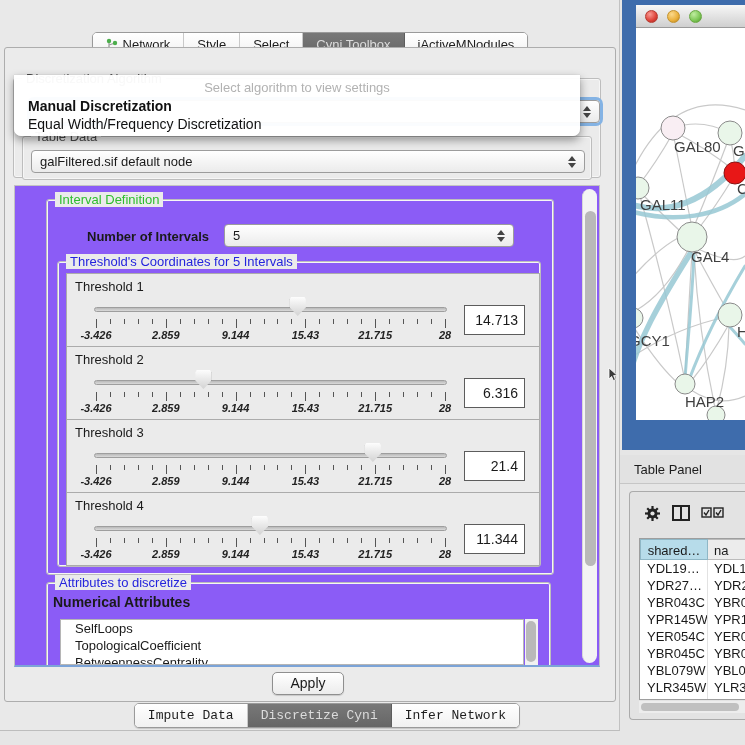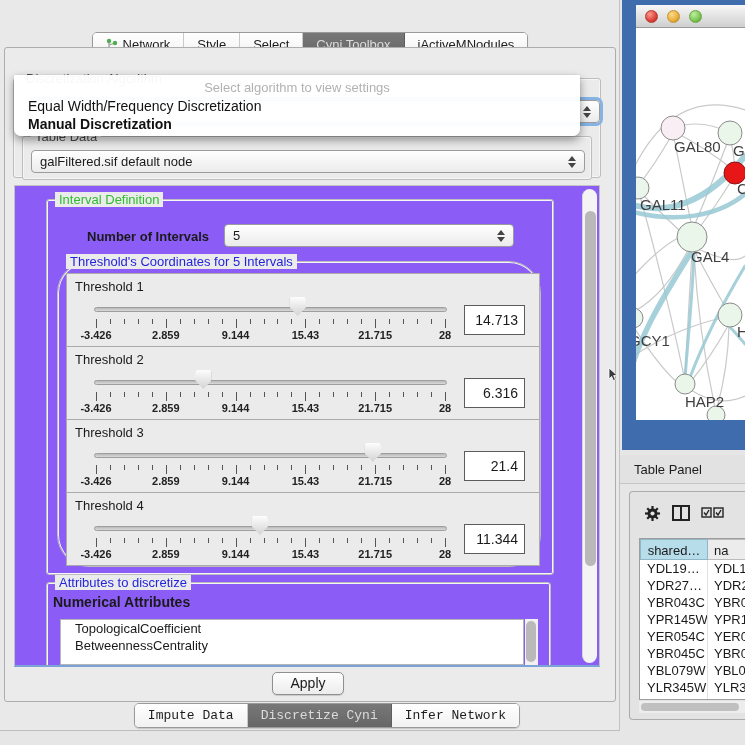--- a/index.html
+++ b/index.html
@@ -56,21 +56,21 @@
   #v-thumb { position:absolute; left:2px; top:22px; width:11px; height:355px; background:#b9b9b9; border-radius:6px; }
 
   
   .thr-stack { position:absolute; left:8px; top:12px; width:474px; }
   .thr-box { position:relative; width:474px; height:74px; border:1px solid #ababab; background:#ebebeb; margin-top:-1px; }
   .thr-label { position:absolute; left:8px; top:5px; font-weight:normal; font-size:13px; }
   .thr-track { position:absolute; left:27px; top:33px; width:353px; height:5px; border-radius:3px; background:linear-gradient(#b9b9b9,#dadada); border:1px solid #9e9e9e; }
   .thr-thumb { position:absolute; top:23px; width:16px; height:19px; background:linear-gradient(#fdfdfd,#d3d3d3); clip-path:polygon(8% 0,92% 0,100% 12%,100% 55%,50% 100%,0 55%,0 12%); filter:drop-shadow(0 0 1px #777); }
   .thr-ticks { position:absolute; left:29px; top:45px; width:349px; height:9px; }
   .thr-ticks i { position:absolute; top:0; width:1px; background:#555; }
-  .thr-ticklabels { position:absolute; left:29px; top:55px; width:349px; height:13px; font-size:11px; font-weight:bold; color:#222; }
+  .thr-ticklabels { position:absolute; left:29px; top:55px; width:349px; height:13px; font-size:11px; font-weight:bold; color:#222;font-style:italic; }
   .thr-ticklabels span { position:absolute; transform:translateX(-50%); white-space:nowrap; }
   .thr-value { position:absolute; left:397px; top:31px; width:61px; height:30px; background:#fff; border:1px solid #5c5c5c; font-size:14px; text-align:right; padding:6px 6px 0 0; }
 
   
   #attr-list { position:absolute; left:13px; top:36px; width:464px; height:46px; background:#fff; border:1px solid #b5b5b5; overflow:hidden; font-size:13px; }
   #attr-list div { padding:1px 0 1px 14px; line-height:15px; }
   #attr-vsb { position:absolute; left:478px; top:36px; width:13px; height:46px; background:#f1f1f1; }
   #attr-vsb i { position:absolute; left:1px; top:2px; width:10px; height:41px; background:#b9b9b9; border-radius:5px; display:block; }
 
   #apply-btn { left:272px; top:672px; width:72px; height:23px; border:1px solid #8f8f8f; border-radius:5px; background:linear-gradient(#ffffff,#ececec); font-size:14px; text-align:center; line-height:21px; box-shadow:0 1px 1px rgba(0,0,0,.15); }
@@ -152,40 +152,40 @@
       <span class="stepper">
           <span class="arr-up"></span>
           <span class="arr-dn"></span>
         </span>
     </div>
   </div>
 
   <div id="algo-popup" class="abs">
     <div class="prompt">Select algorithm to view settings</div>
     <div id="algo-options">
+        <div class="opt sel">Manual Discretization</div>
         <div class="opt">Equal Width/Frequency Discretization</div>
-        <div class="opt sel">Manual Discretization</div>
       </div>
   </div>
 
   <div id="scroll-pane" class="abs">
 
     <div class="group" style="left:31px; top:13px; width:508px; height:376px;">
       <span class="group-label lbl-green">Interval Definition</span>
 
       <div style="position:absolute; left:40px; top:29px; font-weight:bold;">Number of Intervals</div>
       <div class="combo" style="left:177px; top:24px; width:290px;">
         <span class="cval">5</span>
         <span class="stepper">
             <span class="arr-up"></span>
             <span class="arr-dn"></span>
           </span>
       </div>
 
-      <div class="group" style="left:10px; top:61px; width:484px; height:306px;border-radius:32px;">
+      <div class="group" style="left:10px; top:61px; width:484px; height:306px;">
         <span class="group-label lbl-blue">Threshold's Coordinates for 5 Intervals</span>
         <div class="thr-stack" id="thr-stack">
             <div class="thr-box">
               <div class="thr-label">Threshold 1</div>
               <div class="thr-track"></div>
               <div class="thr-thumb" style="left: 222.751px;"></div>
               <div class="thr-ticks">
                 <i style="left: 0px; height: 9px;"></i>
                 <i style="left: 13.96px; height: 5px;"></i>
                 <i style="left: 27.92px; height: 5px;"></i>
@@ -350,20 +350,21 @@
               <div class="thr-value">11.344</div>
             </div>
           </div>
       </div>
     </div>
 
     <div class="group" style="left:31px; top:396px; width:505px; height:110px;">
       <span class="group-label lbl-blue">Attributes to discretize</span>
       <div style="position:absolute; left:6px; top:11px; font-weight:bold; font-size:14px;">Numerical Attributes</div>
       <div id="attr-list">
+          <div>SelfLoops</div>
           <div>TopologicalCoefficient</div>
           <div>BetweennessCentrality</div>
         </div>
       <div id="attr-vsb">
           <i></i>
         </div>
     </div>
 
     <div id="v-scrollbar">
         <div id="v-thumb"></div>

